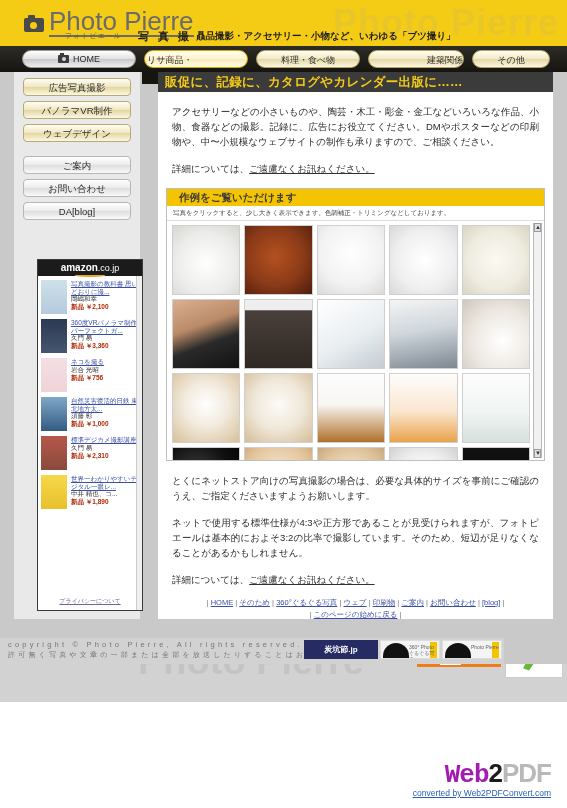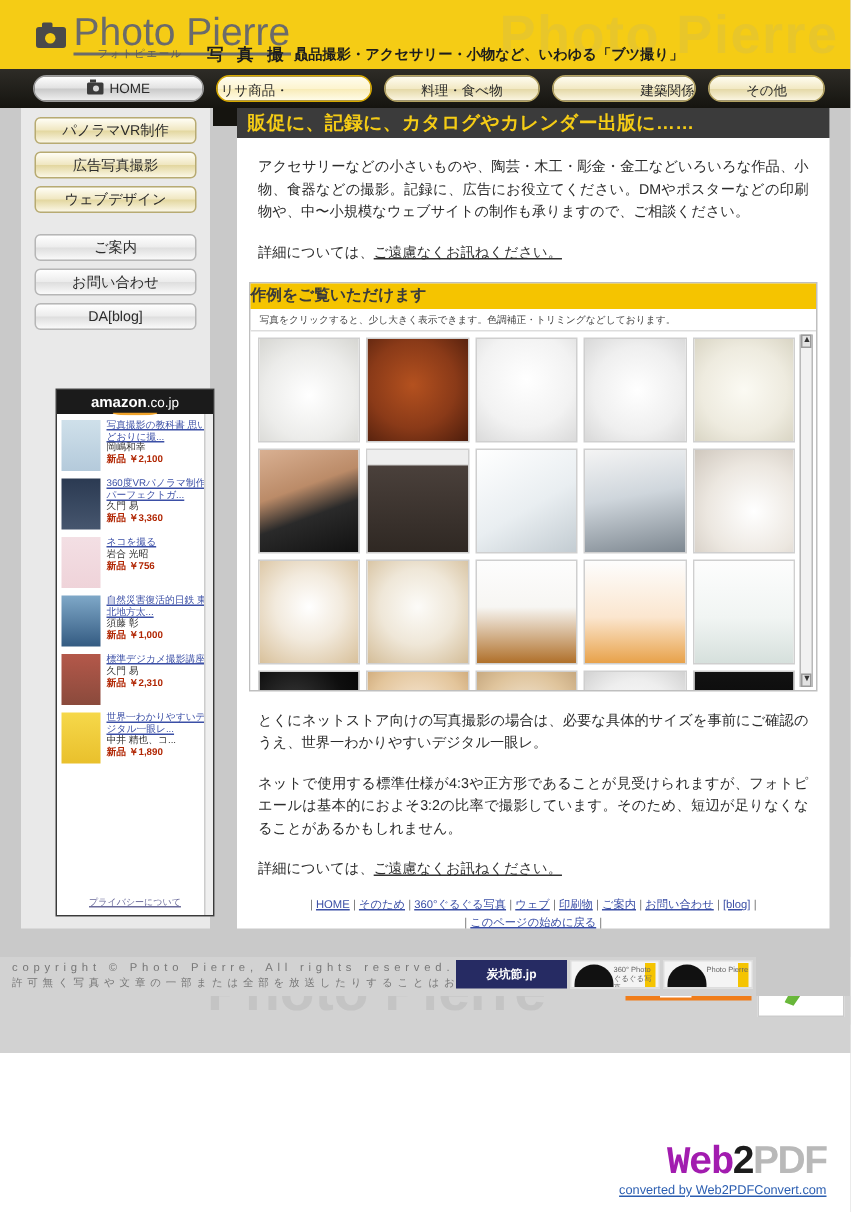--- a/index.html
+++ b/index.html
@@ -154,21 +154,21 @@
   }
   .p-body { font-size:9.5px; line-height:15px; color:#2b2b2b; padding:0 14px; margin-top:12px; text-align:justify;}
   .lnk { color:#333; text-decoration:underline; }
 
   
   .gal {
     margin:12px 8px 0 8px; border:1px solid #bfbfbf; background:#ffffff;
   }
   .gal-head{
     height:17px; background:#f5c400; color:#3b3b3b;
-    font-size:10.5px; font-weight:bold; line-height:17px; padding-left:0;
+    font-size:10.5px; font-weight:bold; line-height:17px; padding-left:12px;
   }
   .gal-note{ font-size:6.5px; color:#444; padding:3px 6px 2px 6px; }
   .gal-body{ position:relative; height:240px; overflow:hidden; background:#fff; border-top:1px solid #ddd;}
   .gal-grid{
     display:grid; grid-template-columns:repeat(5,1fr); gap:4px; padding:4px 14px 4px 5px;
   }
   .cell{ border:1px solid #cfcfcf; background:#fff; height:70px; overflow:hidden; position:relative; }
   .ph{ position:absolute; inset:0; }
   .gal-sb{
     position:absolute; right:2px; top:2px; bottom:2px; width:9px;
@@ -248,22 +248,22 @@
     <div class="tab y t3">料理・食べ物</div>
     <div class="tab y t4">建築関係</div>
     <div class="tab y t5">その他</div>
   </div>
 
   <div class="bodyarea">
     <div class="darkcol"></div>
 
     <div class="sidebar">
       <div class="side-btns">
+        <div class="sbtn">広告写真撮影</div>
         <div class="sbtn">パノラマVR制作</div>
-        <div class="sbtn">広告写真撮影</div>
         <div class="sbtn">ウェブデザイン</div>
         <div class="side-gap"></div>
         <div class="sbtn gray">ご案内</div>
         <div class="sbtn gray">お問い合わせ</div>
         <div class="sbtn gray">DA[blog]</div>
       </div>
 
       <div class="amz">
         <div class="amz-head">
           <span>amazon</span><span class="co">.co.jp</span>
@@ -401,21 +401,21 @@
                 <div class="ph" style="background:linear-gradient(180deg,#121212 0%, #050505 60%, #000 100%)"></div>
               </div>
           </div>
           <div class="gal-sb">
             <div class="ar up">▲</div>
             <div class="ar dn">▼</div>
           </div>
         </div>
       </div>
 
-      <div class="p-body">とくにネットストア向けの写真撮影の場合は、必要な具体的サイズを事前にご確認のうえ、世界一わかりやすいデジタル一眼レ。</div>
+      <div class="p-body">とくにネットストア向けの写真撮影の場合は、必要な具体的サイズを事前にご確認のうえ、ご指定くださいますようお願いします。</div>
       <div class="p-body">ネットで使用する標準仕様が4:3や正方形であることが見受けられますが、フォトピエールは基本的におよそ3:2の比率で撮影しています。そのため、短辺が足りなくなることがあるかもしれません。</div>
       <div class="p-body">
         <span>詳細については、</span><a class="lnk" href="#">ご遠慮なくお訊ねください。</a>
       </div>
 
       <div class="flinks">
         <span class="sep">|</span>
         <a href="#">HOME</a>
         <span class="sep">|</span>
         <a href="#">そのため</a>

